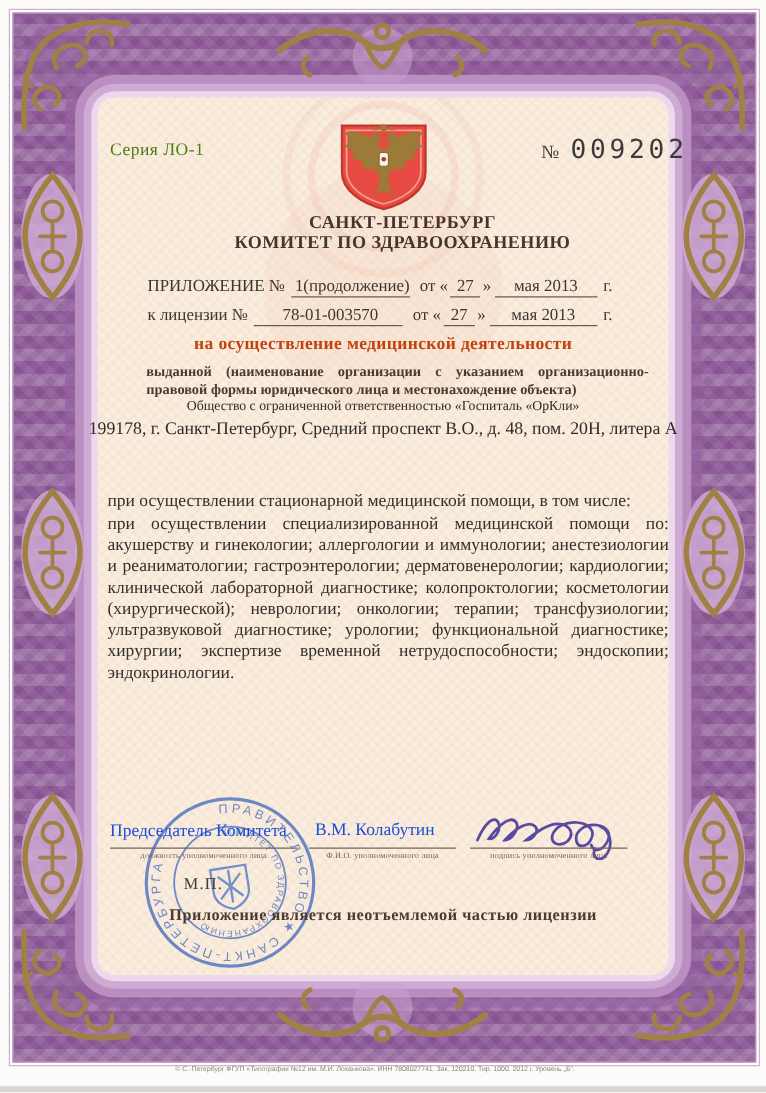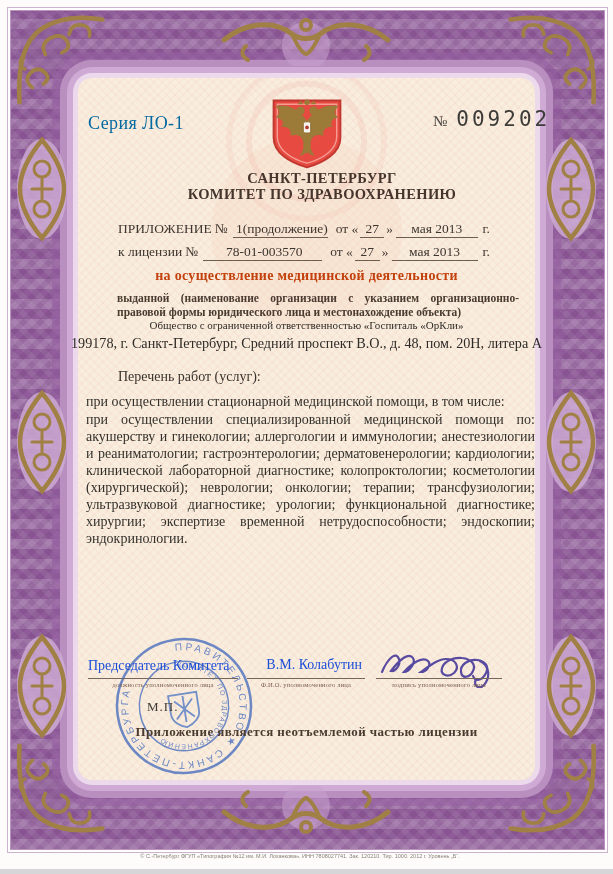--- a/index.html
+++ b/index.html
@@ -17,21 +17,21 @@
   
   .panel{position:absolute;left:78px;top:78px;width:457px;height:702px;border-radius:14px;
     background-color:#f9eede;
     background-image:
       radial-gradient(circle at 50% 9%, transparent 0 54px, rgba(240,190,175,.30) 55px 60px, transparent 61px 74px, rgba(240,190,175,.22) 75px 80px, transparent 81px),
       radial-gradient(circle at 50% 22%, rgba(246,210,190,.28) 0 95px, transparent 96px),
       repeating-linear-gradient(45deg, rgba(226,160,150,.08) 0 2px, transparent 2px 6px),
       repeating-linear-gradient(-45deg, rgba(226,160,150,.08) 0 2px, transparent 2px 6px);
     box-shadow:0 0 0 5px #ecd9ec,0 0 0 11px #cfaad4,0 0 0 18px #b98fc0,0 0 0 26px rgba(150,95,160,.55);}
   .gold{stroke:#a08044;fill:none;stroke-linecap:round;}
-  .serLbl{font-size:18px;color:#0369a1;letter-spacing:.4px;}
+  .serLbl{font-size:14px;color:#4d7c0f;letter-spacing:.4px;}
   .numRow{display:flex;align-items:baseline;gap:9px;}
   .numSign{font-size:15px;color:#46413d;}
   .numDigits{font-family:"DejaVu Sans Mono", monospace;font-size:21px;letter-spacing:3px;color:#3c3b39;}
   .title{left:78px;top:170px;width:488px;text-align:center;font-weight:bold;font-size:14.5px;
          line-height:16px;color:#45352d;letter-spacing:.4px;}
   .formRow{left:118px;width:372px;display:flex;align-items:baseline;white-space:nowrap;
            font-size:13.5px;color:#3d352f;}
   .formRow .lbl{margin-right:5px;}
   .cellU{border-bottom:1px solid #6d5c50;}
   .vCell{flex:1;padding-left:3px;margin-right:8px;}
@@ -229,29 +229,28 @@
     <span>»</span>
     <span class="cellU dateCell">мая  2013</span>
     <span class="gSuf">г.</span>
   </div>
 
   <div class="abs actTitle">на осуществление медицинской деятельности</div>
   <div class="abs issuedNote">выданной (наименование организации с указанием организационно-правовой формы юридического лица и местонахождение объекта)</div>
   <div class="abs orgLine">Общество с ограниченной ответственностью «Госпиталь «ОрКли»</div>
   <div class="abs addrLine">199178, г. Санкт-Петербург, Средний проспект В.О., д. 48, пом. 20Н, литера А</div>
 
-  <div class="abs worksLbl">Перечень работ (услуг):</div>
   <div class="abs paraL1">при осуществлении стационарной медицинской помощи, в том числе:</div>
   <div class="abs paraBody">при осуществлении специализированной медицинской помощи по: акушерству и гинекологии; аллергологии и иммунологии; анестезиологии и реаниматологии; гастроэнтерологии; дерматовенерологии; кардиологии; клинической лабораторной диагностике; колопроктологии; косметологии (хирургической); неврологии; онкологии; терапии; трансфузиологии; ультразвуковой диагностике; урологии; функциональной диагностике; хирургии; экспертизе временной нетрудоспособности; эндоскопии; эндокринологии.</div>
 
   <div class="abs sigText" style="left:88px;top:658px;z-index:2">Председатель Комитета</div>
   <div class="abs sigLine" style="left:88px;top:678px;width:150px;z-index:2"></div>
   <div class="abs cap" style="left:88px;top:681px;width:150px;z-index:2">должность уполномоченного лица</div>
 
-  <div class="abs sigText" style="left:252px;top:657px;width:110px;text-align:right">В.М. Колабутин</div>
+  <div class="abs sigText" style="left:252px;top:657px;width:110px;text-align:left">В.М. Колабутин</div>
   <div class="abs sigLine" style="left:247px;top:678px;width:118px"></div>
   <div class="abs cap" style="left:247px;top:681px;width:118px">Ф.И.О. уполномоченного лица</div>
 
   <svg class="abs" style="left:376px;top:634px" width="128" height="54" viewBox="0 0 128 54">
     <g fill="none" stroke="#584aa0" stroke-width="2.2" stroke-linecap="round">
       <path d="M6,38 C12,24 20,17 23,25 C25,31 19,38 15,37 C24,25 33,18 37,24 C40,29 33,38 28,38 C36,29 47,22 52,27 C56,31 50,38 45,38 C53,32 62,25 70,25 C80,25 84,33 78,39 C72,44 64,41 66,34 C68,27 78,23 86,24 C96,25 100,31 97,37 C94,44 86,45 85,38 C84,31 92,25 101,26 C110,27 113,33 110,39 C106,47 99,48 97,42"></path>
       <path d="M104,27 C113,31 115,43 108,51 C103,56 97,52 100,45"></path>
     </g>
   </svg>
   <div class="abs sigLine" style="left:376px;top:678px;width:126px"></div>

